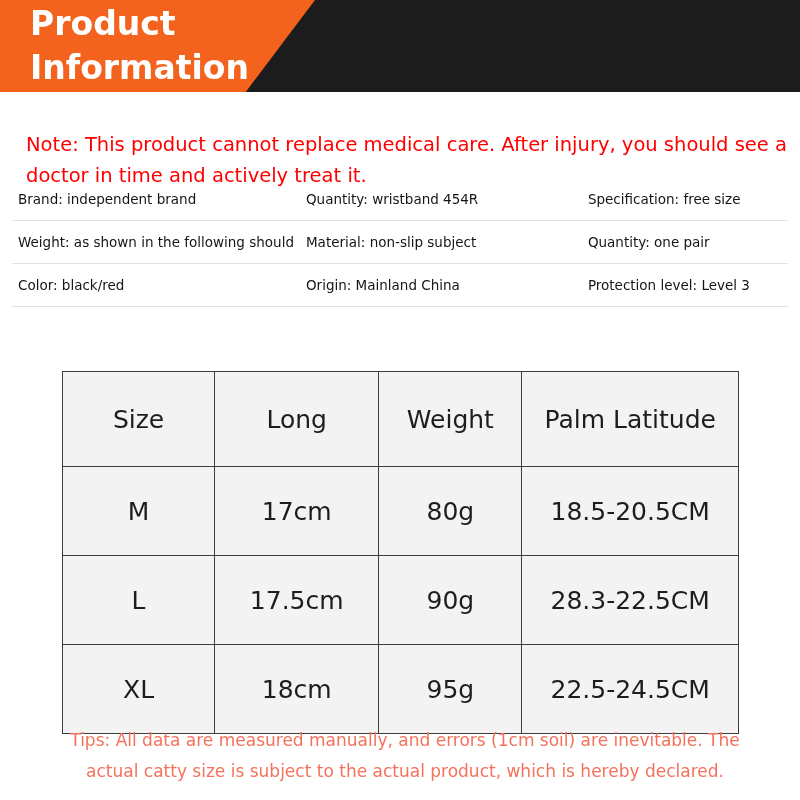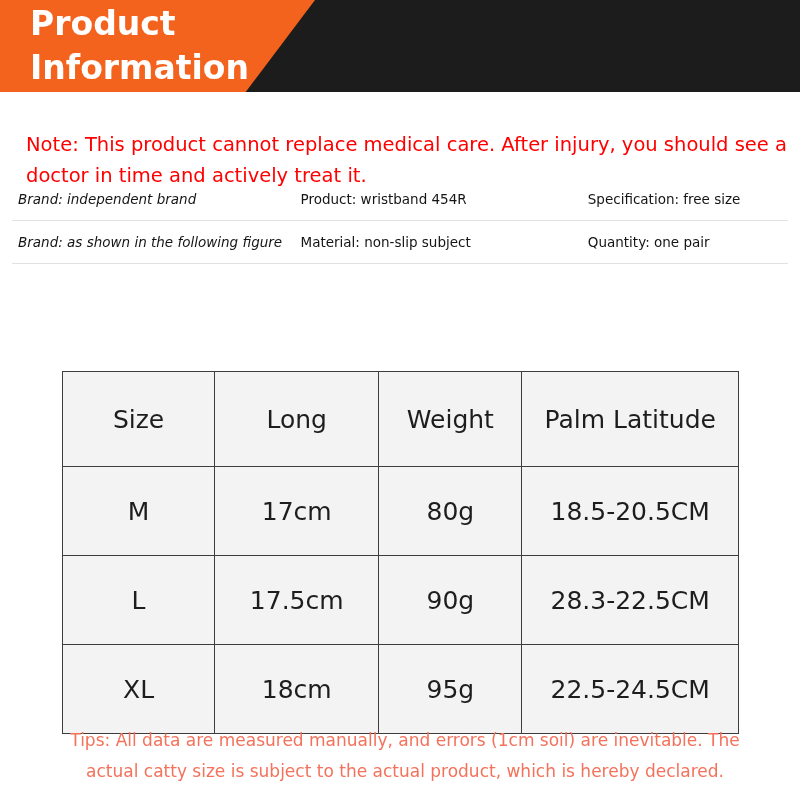--- a/index.html
+++ b/index.html
@@ -77,21 +77,21 @@
     padding: 13px 6px 13px 6px;
     font-size: 13.5px;
     color: #151515;
     font-family: "DejaVu Sans", sans-serif;
     vertical-align: middle;
     white-space: nowrap;
   }
   .spec tr:last-child td {
     border-bottom: 1px solid #e2e2e2;
   }
-  .spec .c1 { width: 272px; font-style: italic; }
+  .spec .c1 { width: 272px; }
   .spec .c2 { width: 300px; }
   .spec .c3 { width: 204px; }
 
   
   .sizetable {
     position: absolute;
     left: 62px;
     top: 371px;
     width: 677px;
     border-collapse: collapse;
@@ -141,27 +141,32 @@
     <div class="header-title">Product
 Information</div>
   </div>
 
   <div class="note">Note: This product cannot replace medical care. After injury, you should see a doctor in time and actively treat it.</div>
 
   <table class="spec">
     <tbody>
       <tr>
         <td class="c1">Brand: independent brand</td>
-        <td class="c2">Product: wristband 454R</td>
+        <td class="c2">Quantity: wristband 454R</td>
         <td class="c3">Specification: free size</td>
       </tr>
       <tr>
-        <td class="c1">Brand: as shown in the following figure</td>
+        <td class="c1">Weight: as shown in the following should</td>
         <td class="c2">Material: non-slip subject</td>
         <td class="c3">Quantity: one pair</td>
+      </tr>
+      <tr>
+        <td class="c1">Color: black/red</td>
+        <td class="c2">Origin: Mainland China</td>
+        <td class="c3">Protection level: Level 3</td>
       </tr>
     </tbody>
   </table>
 
   <table class="sizetable">
     <tbody>
       <tr class="head">
         <td class="col-size">Size</td>
         <td class="col-long">Long</td>
         <td class="col-weight">Weight</td>

